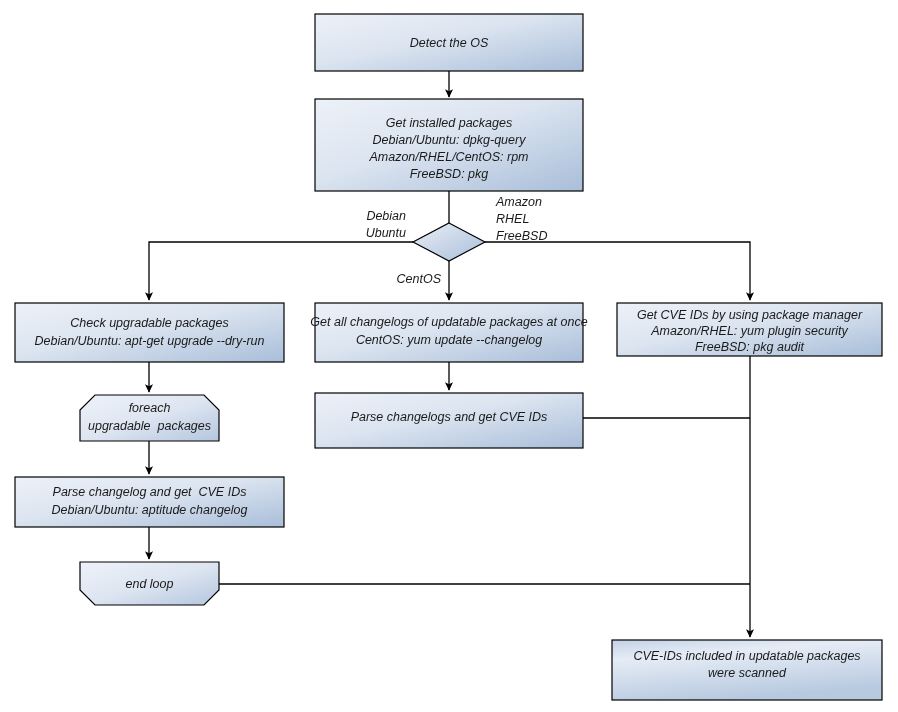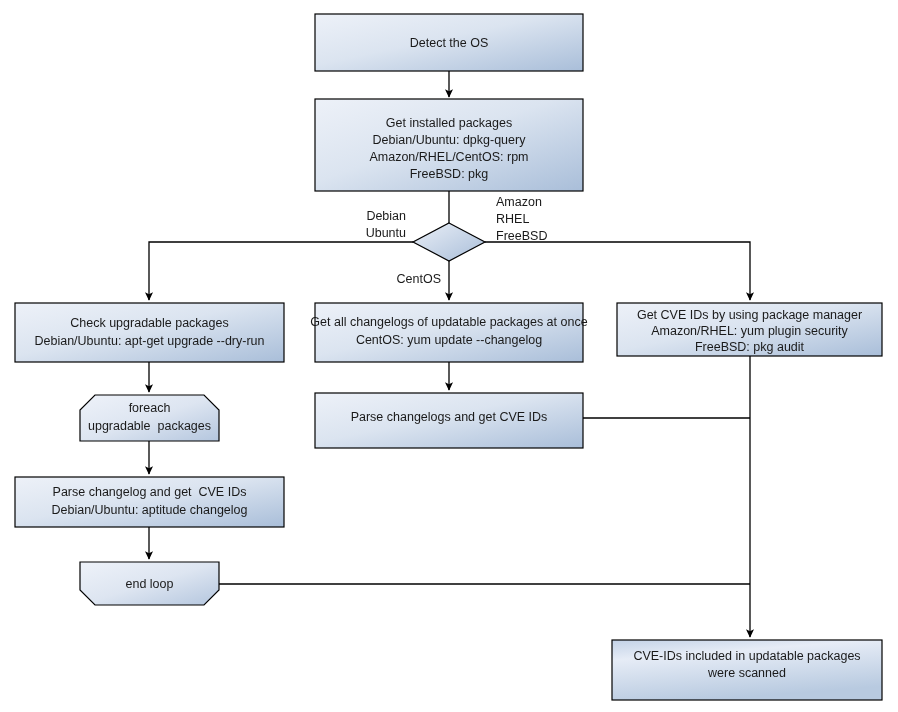--- a/index.html
+++ b/index.html
@@ -11,20 +11,21 @@
   body {
     width: 898px;
     height: 712px;
     font-family: "Liberation Sans", sans-serif;
     overflow: hidden;
   }
   #diagram-root {
     position: relative;
     width: 898px;
     height: 712px;
+    font-style: italic;
   }
   svg#flow-svg {
     display: block;
     width: 898px;
     height: 712px;
   }
   .node-text {
     font-family: "Liberation Sans", sans-serif;
     font-size: 12.5px;
     fill: #1a1a1a;

